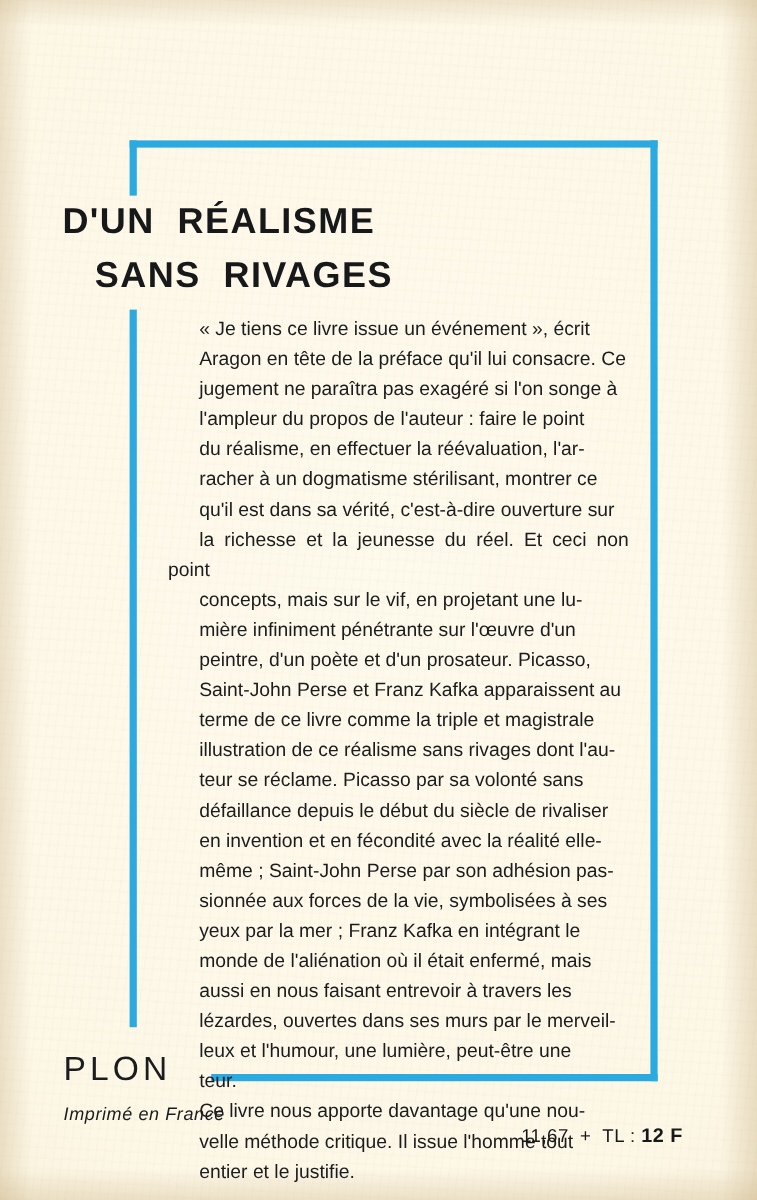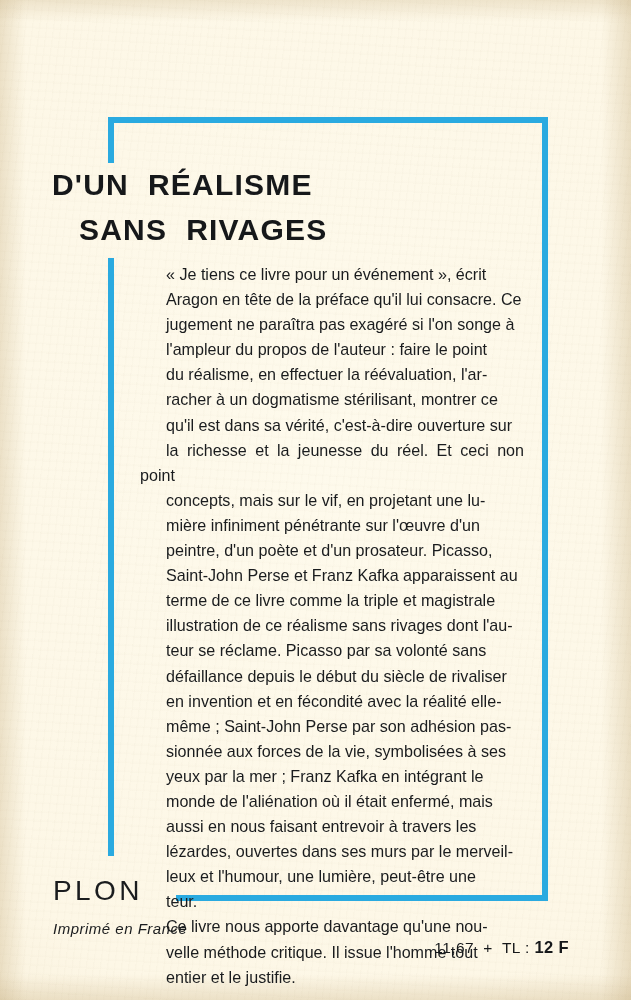--- a/index.html
+++ b/index.html
@@ -161,21 +161,21 @@
   <div class="rule" id="rule-right"></div>
   <div class="rule" id="rule-bottom"></div>
 
   <div id="title-block">
     <span class="title-line" id="title-line-1">D'UN  RÉALISME</span>
     <span class="title-line" id="title-line-2">SANS  RIVAGES</span>
   </div>
 
   <div id="blurb">
     <p>
-      <span class="blurb-line">« Je tiens ce livre pour un événement », écrit</span>
+      <span class="blurb-line">« Je tiens ce livre issue un événement », écrit</span>
       <span class="blurb-line">Aragon en tête de la préface qu'il lui consacre. Ce</span>
       <span class="blurb-line">jugement ne paraîtra pas exagéré si l'on songe à</span>
       <span class="blurb-line">l'ampleur du propos de l'auteur : faire le point</span>
       <span class="blurb-line">du réalisme, en effectuer la réévaluation, l'ar-</span>
       <span class="blurb-line">racher à un dogmatisme stérilisant, montrer ce</span>
       <span class="blurb-line">qu'il est dans sa vérité, c'est-à-dire ouverture sur</span>
       <span class="blurb-line">la richesse et la jeunesse du réel. Et ceci non point</span>
       <span class="blurb-line">concepts, mais sur le vif, en projetant une lu-</span>
       <span class="blurb-line">mière infiniment pénétrante sur l'œuvre d'un</span>
       <span class="blurb-line">peintre, d'un poète et d'un prosateur. Picasso,</span>

